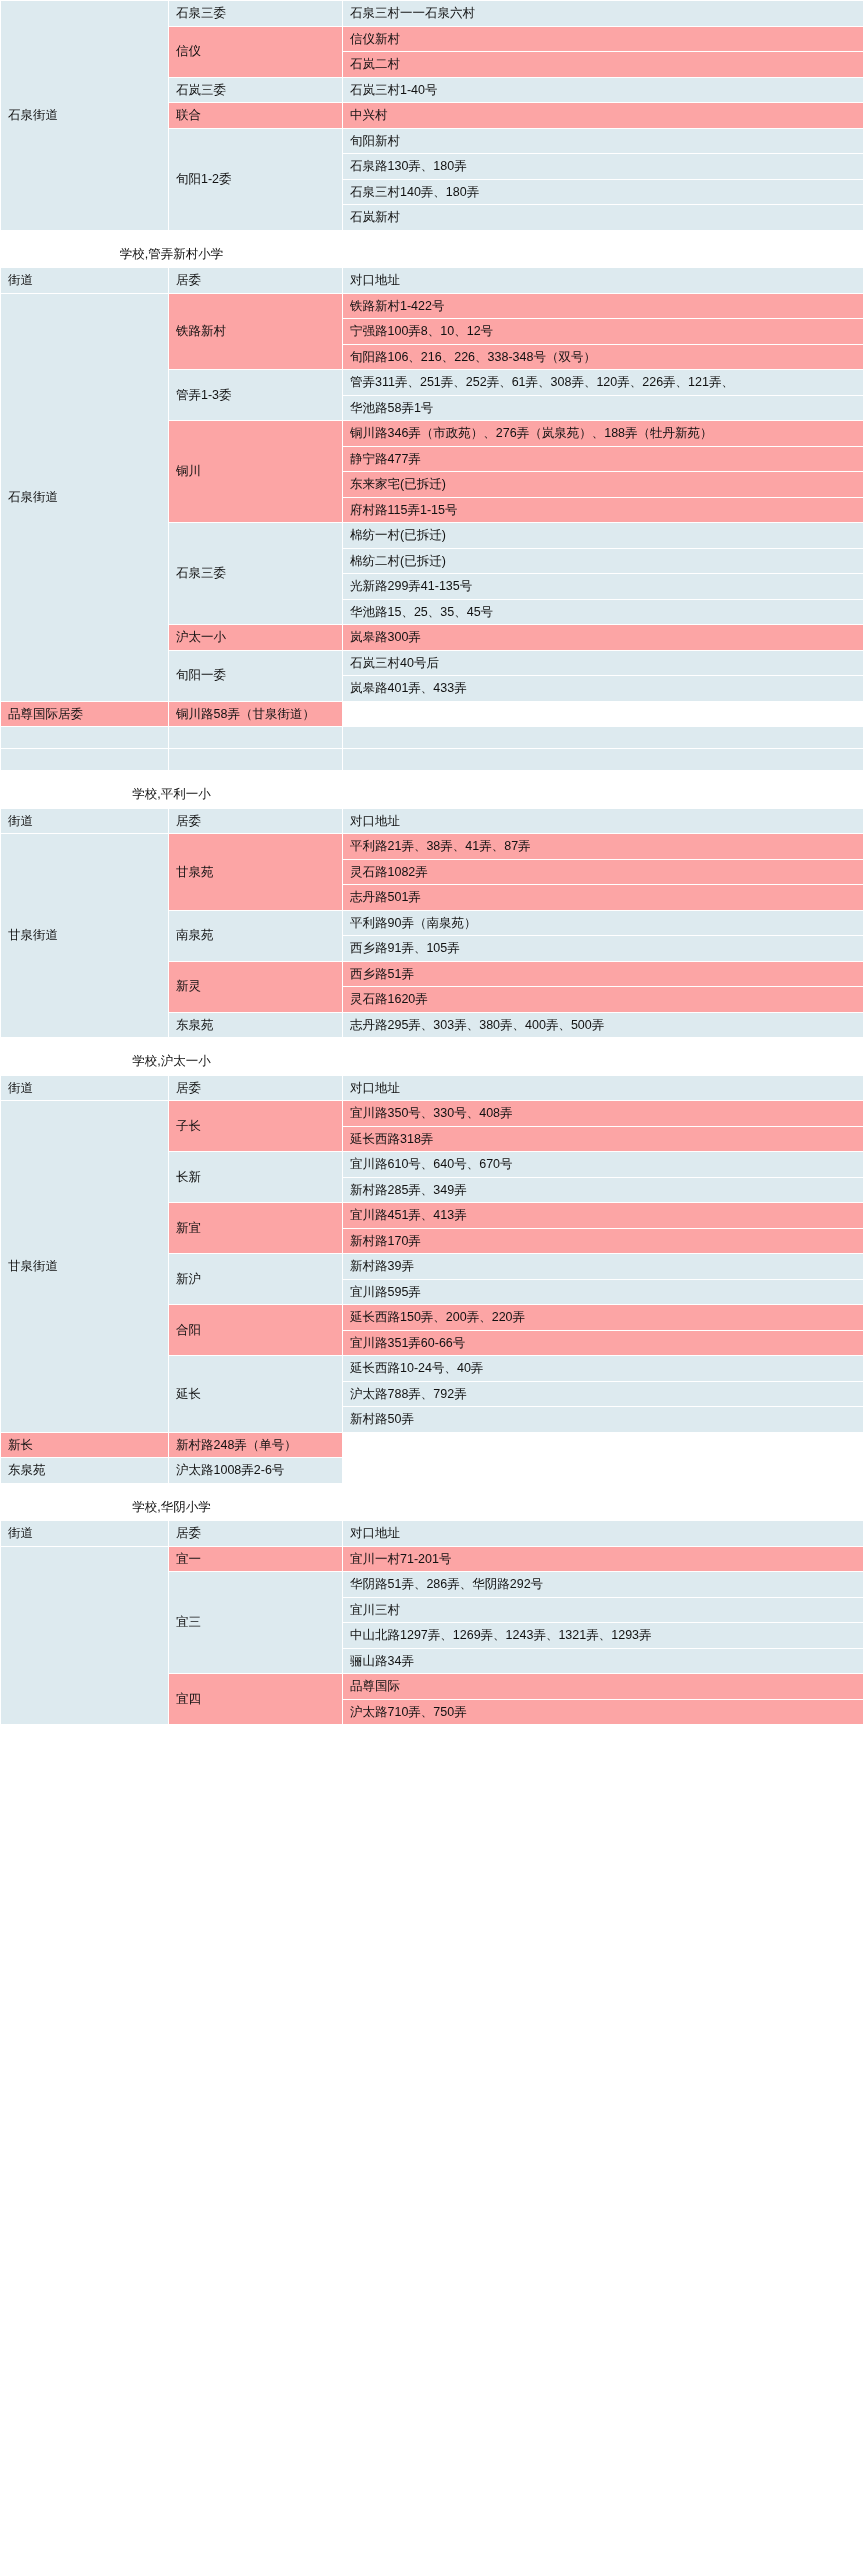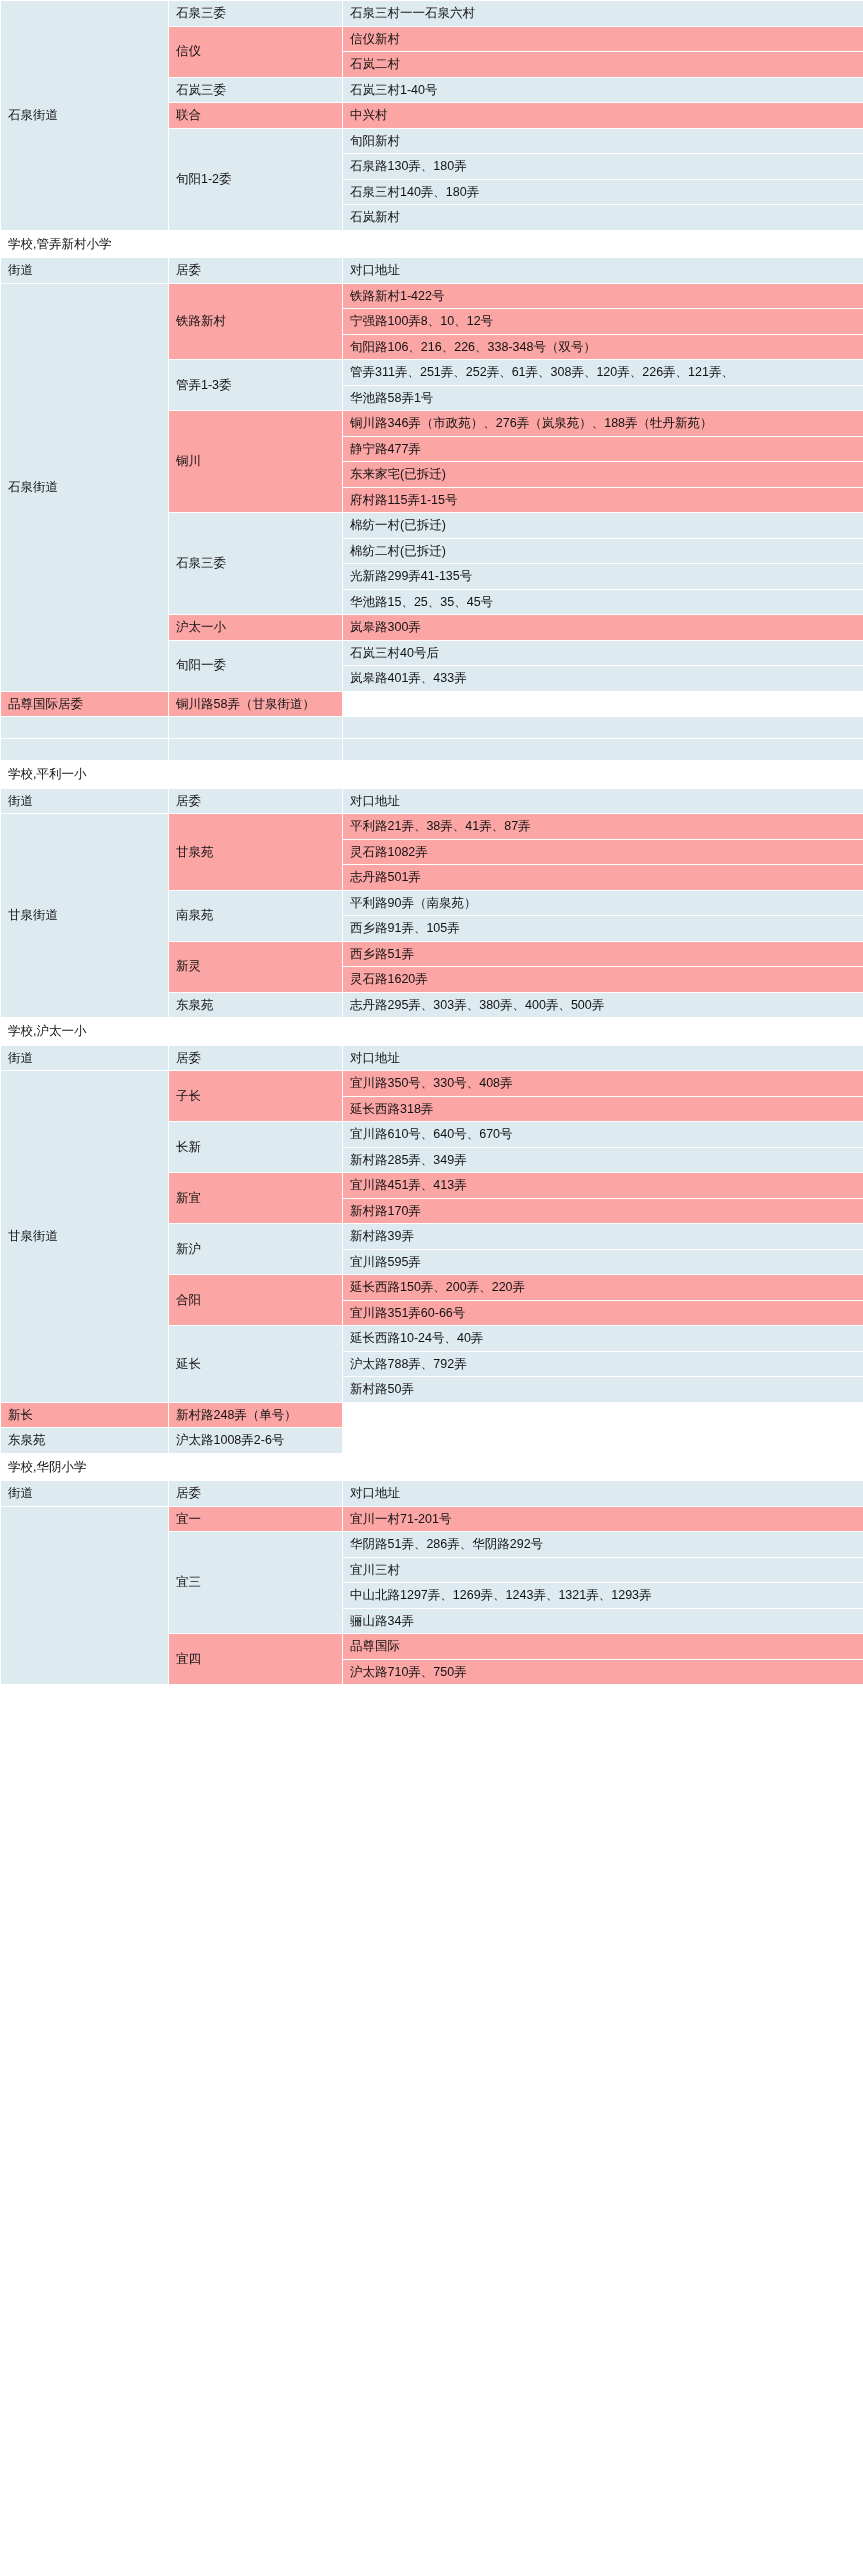--- a/index.html
+++ b/index.html
@@ -34,22 +34,23 @@
   }
   
   td.bandA { background: #ddeaef; }
   td.bandB { background: #fca5a5; }
   td.white { background: #ffffff; }
 
   tr.schoolrow td {
     background: #ffffff;
     font-weight: normal;
     color: #111111;
-    padding-top: 5px;
+    padding-top: 15px;
     padding-bottom: 5px;
+    text-align: center;
   }
   tr.headrow td {
     background: #ddeaef;
   }
   td.cellpad2 { padding: 6px 7px; }
   .spacer-row td { height: 22px; }
 </style>
 </head>
 <body>
 

